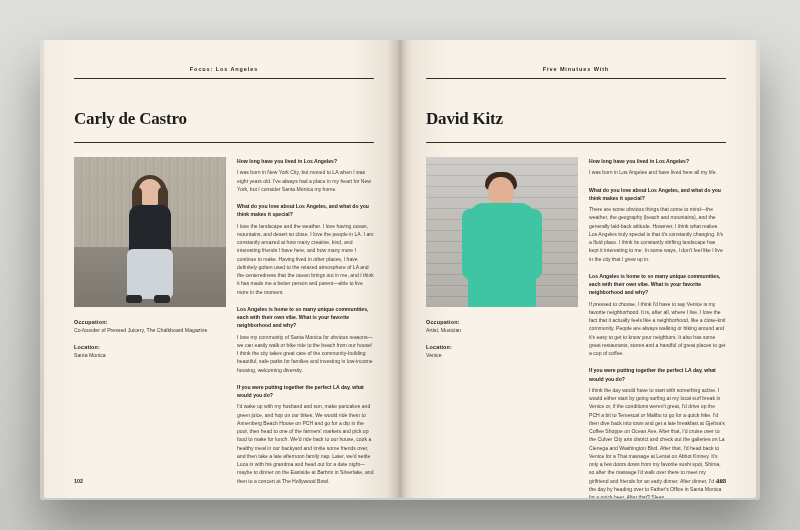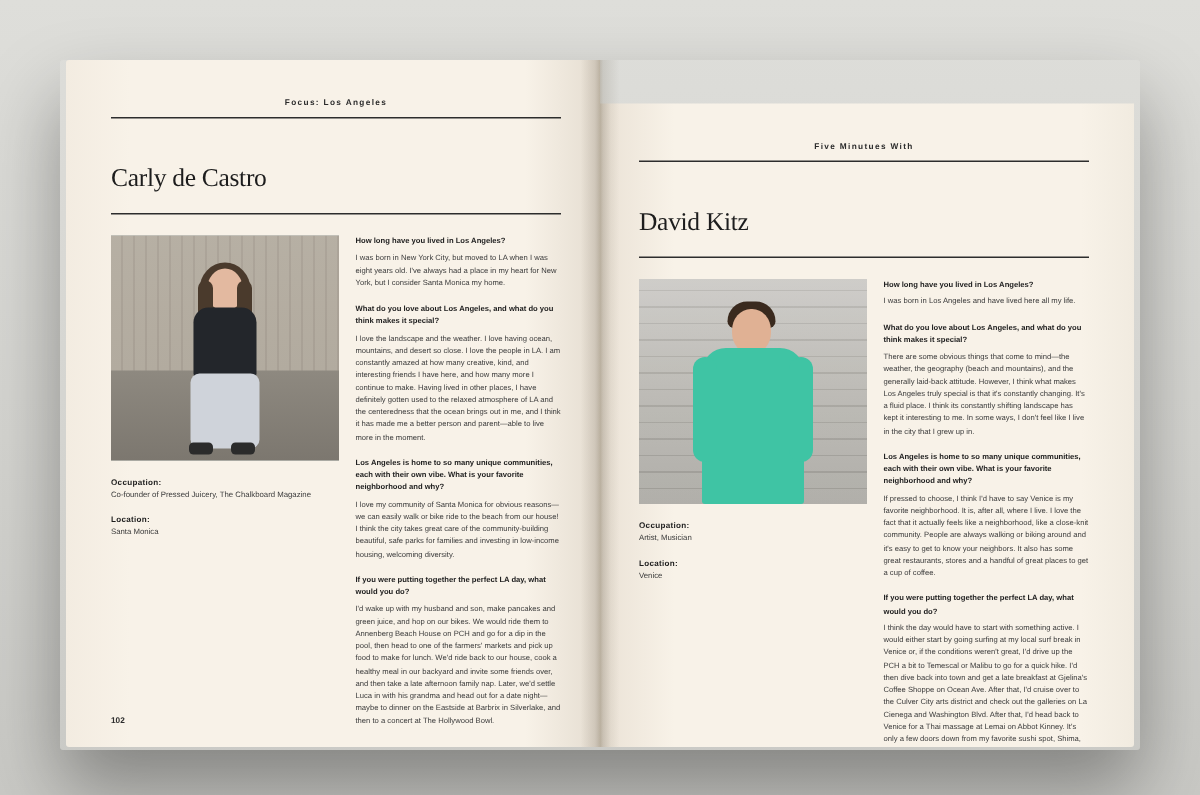--- a/index.html
+++ b/index.html
@@ -32,42 +32,41 @@
   }
   .page.left{
     width:356px;
     background:linear-gradient(90deg,#f3ece1 0%,#f8f2e8 12%,#f8f2e8 86%,#e6ded2 99%,#d9d1c4 100%);
     padding:22px 26px 18px 30px;
   }
   .page.right{
     width:356px;
     background:linear-gradient(90deg,#d5cdc0 0%,#ece4d8 2%,#f8f2e8 14%,#f8f2e8 90%,#f1ebe0 100%);
     padding:22px 30px 18px 26px;
-    margin-top:29px;
   }
   .gutter-shadow{
     position:absolute;left:50%;top:0;width:26px;height:100%;
     transform:translateX(-50%);
     background:linear-gradient(90deg,rgba(0,0,0,0) 0%,rgba(90,78,60,0.18) 42%,rgba(120,105,80,0.30) 50%,rgba(90,78,60,0.14) 58%,rgba(0,0,0,0) 100%);
     pointer-events:none;
   }
   .runhead{
     font-size:5.5px;
     letter-spacing:0.9px;
     font-weight:bold;
     color:#2b2b2b;
     text-align:center;
     margin-top:4px;
   }
   .rule{
     height:1px;background:#2d2d2d;margin-top:6px;
   }
   .title{
     font-family:"Liberation Serif", serif;
-    font-weight:normal;
+    font-weight:bold;
     font-size:17px;
     letter-spacing:-0.2px;
     color:#1d1d1d;
     margin-top:30px;
   }
   .rule2{
     height:1px;background:#2d2d2d;margin-top:13px;
   }
   .cols{
     display:flex;

